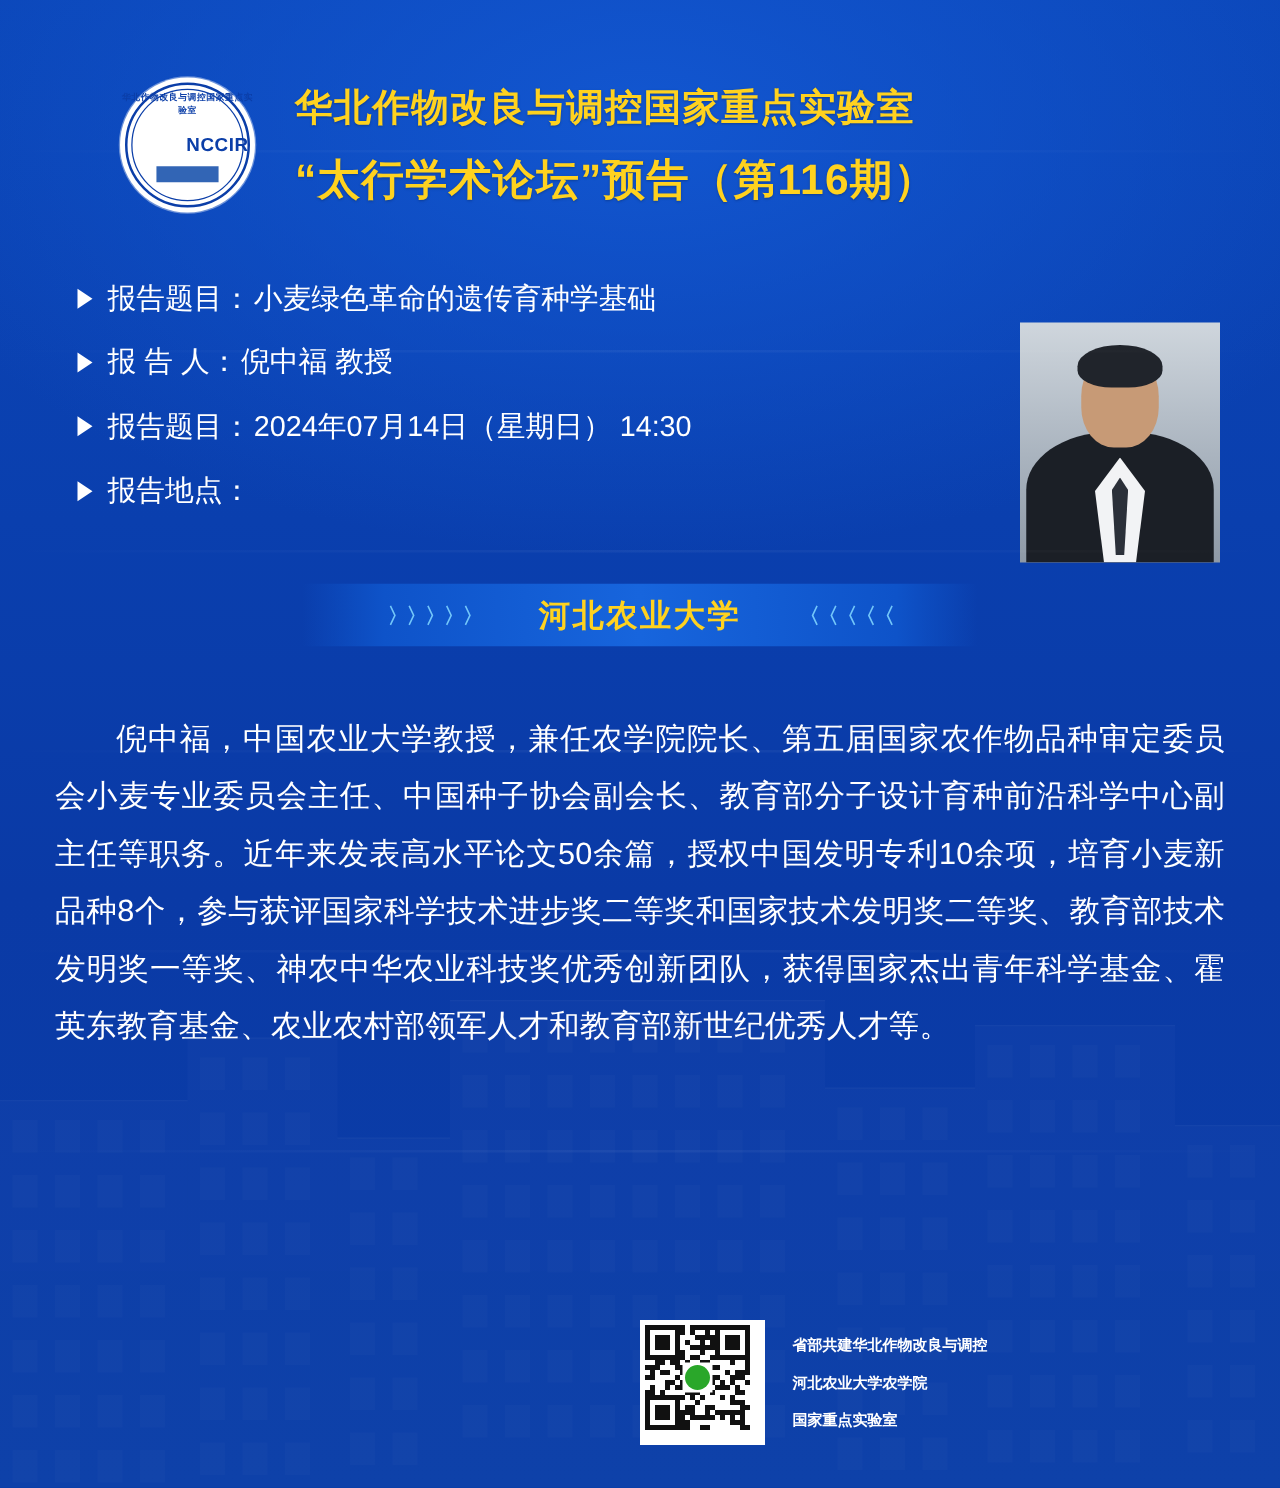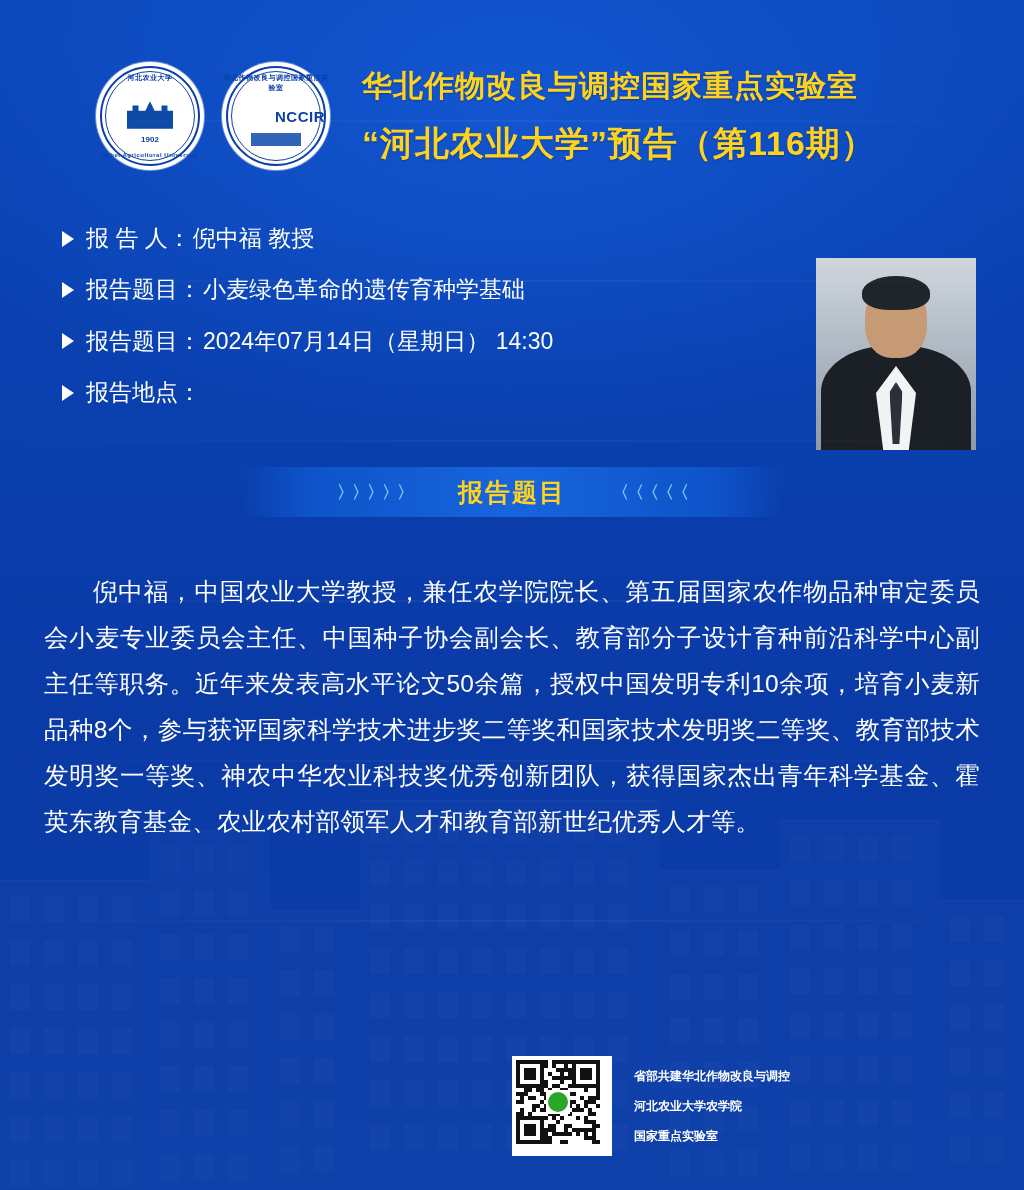--- a/index.html
+++ b/index.html
@@ -512,51 +512,43 @@
       <div class="win" style="left: 984px; top: 244px; width: 20px; height: 26px;"></div>
       <div class="win" style="left: 950px; top: 288px; width: 20px; height: 26px;"></div>
       <div class="win" style="left: 984px; top: 288px; width: 20px; height: 26px;"></div>
       <div class="win" style="left: 950px; top: 332px; width: 20px; height: 26px;"></div>
       <div class="win" style="left: 984px; top: 332px; width: 20px; height: 26px;"></div>
       <div class="win" style="left: 950px; top: 376px; width: 20px; height: 26px;"></div>
       <div class="win" style="left: 984px; top: 376px; width: 20px; height: 26px;"></div>
     </div>
 
   <div id="header">
-    <div class="logo">
-      <div class="ring"></div>
-      <div class="ring2"></div>
-      <div class="lbl-top">河北农业大学</div>
-      <div class="bldg"></div>
-      <div class="year">1902</div>
-      <div class="lbl-bot">Hebei Agricultural University</div>
-    </div>
     <div class="logo nccir">
       <div class="ring"></div>
       <div class="ring2"></div>
       <div class="lbl-top">华北作物改良与调控国家重点实验室</div>
       <div class="nc">NCCIR</div>
       <div class="bldg2"></div>
     </div>
     <div id="titles">
       <div id="title-main">华北作物改良与调控国家重点实验室</div>
-      <div id="title-sub">“河北农业大学”预告（第116期）</div>
+      <div id="title-sub">“太行学术论坛”预告（第116期）</div>
     </div>
   </div>
 
   <div id="info">
+    <div class="info-row">
+      <span class="tri"></span>
+      <span class="info-label">报告题目：</span>
+      <span class="info-value">小麦绿色革命的遗传育种学基础</span>
+    </div>
     <div class="info-row">
       <span class="tri"></span>
       <span class="info-label">报 告 人：</span>
       <span class="info-value">倪中福 教授</span>
-    </div>
-    <div class="info-row">
-      <span class="tri"></span>
-      <span class="info-label">报告题目：</span>
-      <span class="info-value">小麦绿色革命的遗传育种学基础</span>
     </div>
     <div class="info-row">
       <span class="tri"></span>
       <span class="info-label">报告题目：</span>
       <span class="info-value">2024年07月14日（星期日） 14:30</span>
     </div>
     <div class="info-row">
       <span class="tri"></span>
       <span class="info-label">报告地点：</span>
     </div>
@@ -565,21 +557,21 @@
   <div id="portrait">
     <div class="body"></div>
     <div class="shirt"></div>
     <div class="tie"></div>
     <div class="head"></div>
     <div class="hair"></div>
   </div>
 
   <div id="banner">
     <span class="chev">〉〉〉〉〉</span>
-    <span id="banner-title">报告题目</span>
+    <span id="banner-title">河北农业大学</span>
     <span class="chev">〈〈〈〈〈</span>
   </div>
 
   <div id="bio">倪中福，中国农业大学教授，兼任农学院院长、第五届国家农作物品种审定委员会小麦专业委员会主任、中国种子协会副会长、教育部分子设计育种前沿科学中心副主任等职务。近年来发表高水平论文50余篇，授权中国发明专利10余项，培育小麦新品种8个，参与获评国家科学技术进步奖二等奖和国家技术发明奖二等奖、教育部技术发明奖一等奖、神农中华农业科技奖优秀创新团队，获得国家杰出青年科学基金、霍英东教育基金、农业农村部领军人才和教育部新世纪优秀人才等。</div>
 
   <div id="footer">
     <div id="qr">
       <div class="qrgrid" id="qrgrid"><svg width="84" height="84" viewBox="0 0 84 84" xmlns="http://www.w3.org/2000/svg">
             <rect width="84" height="84" fill="#fff"></rect>
             <rect x="28" y="0" width="4" height="4" fill="#111"></rect>

